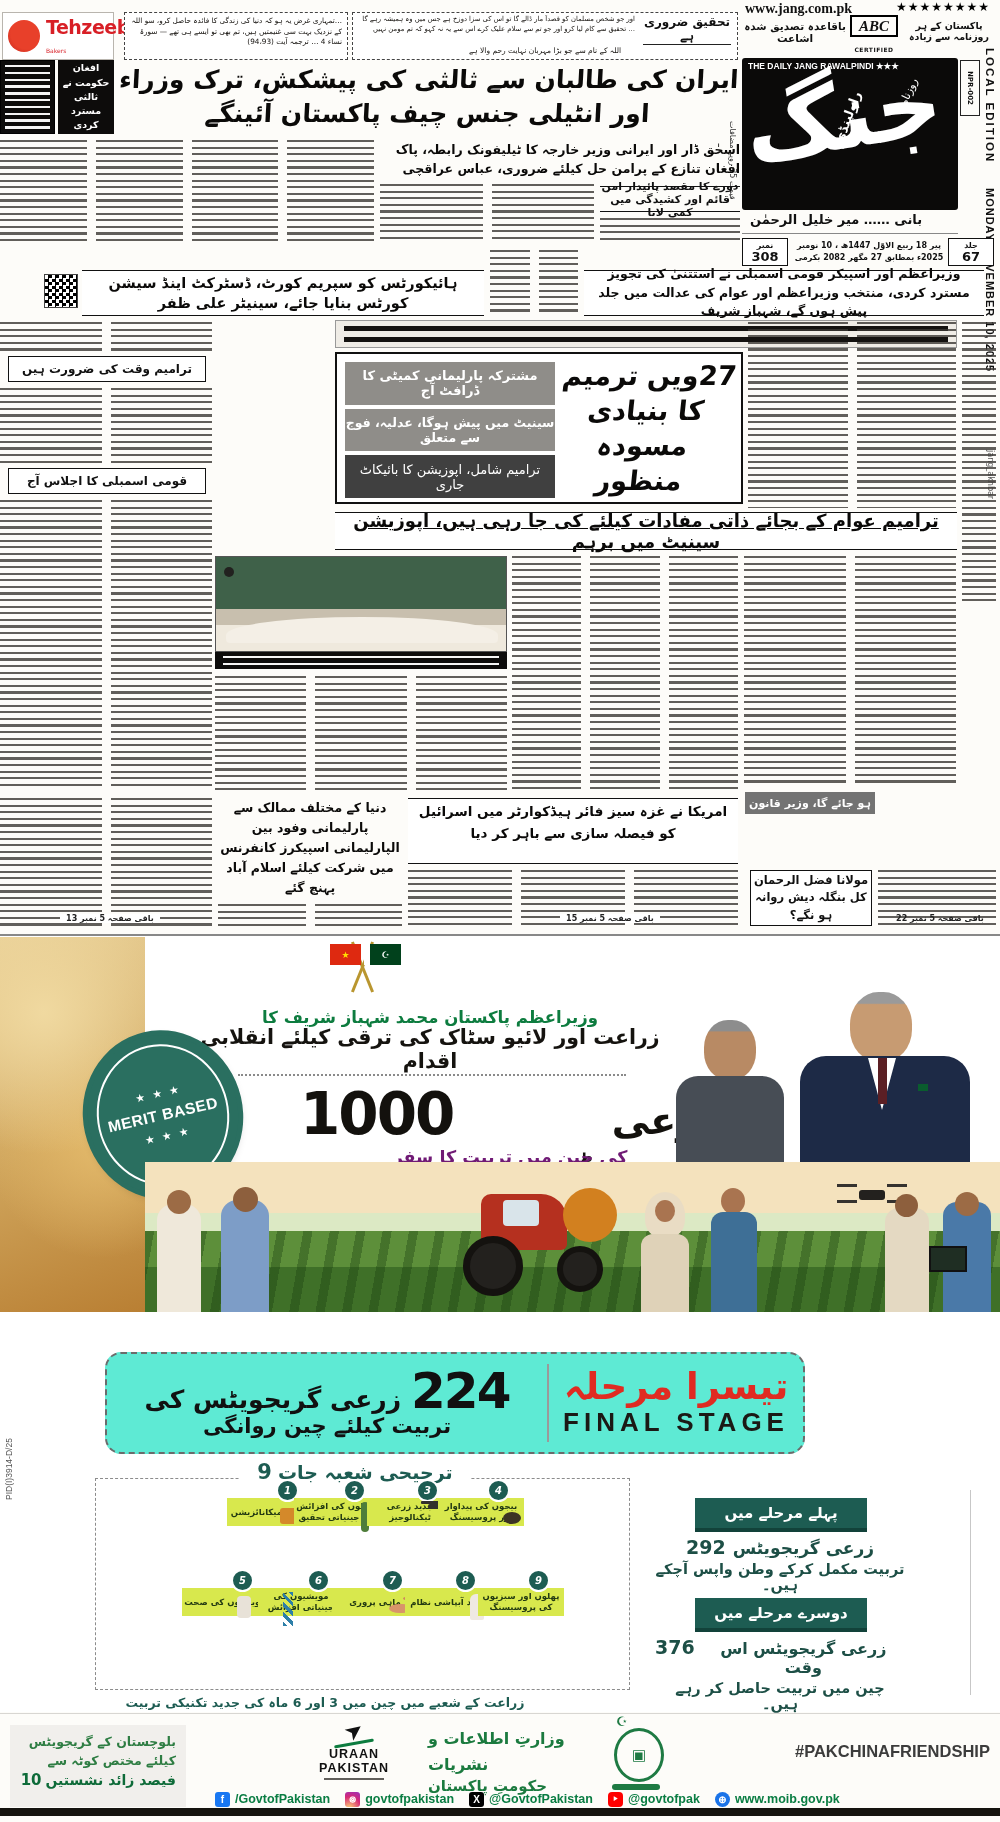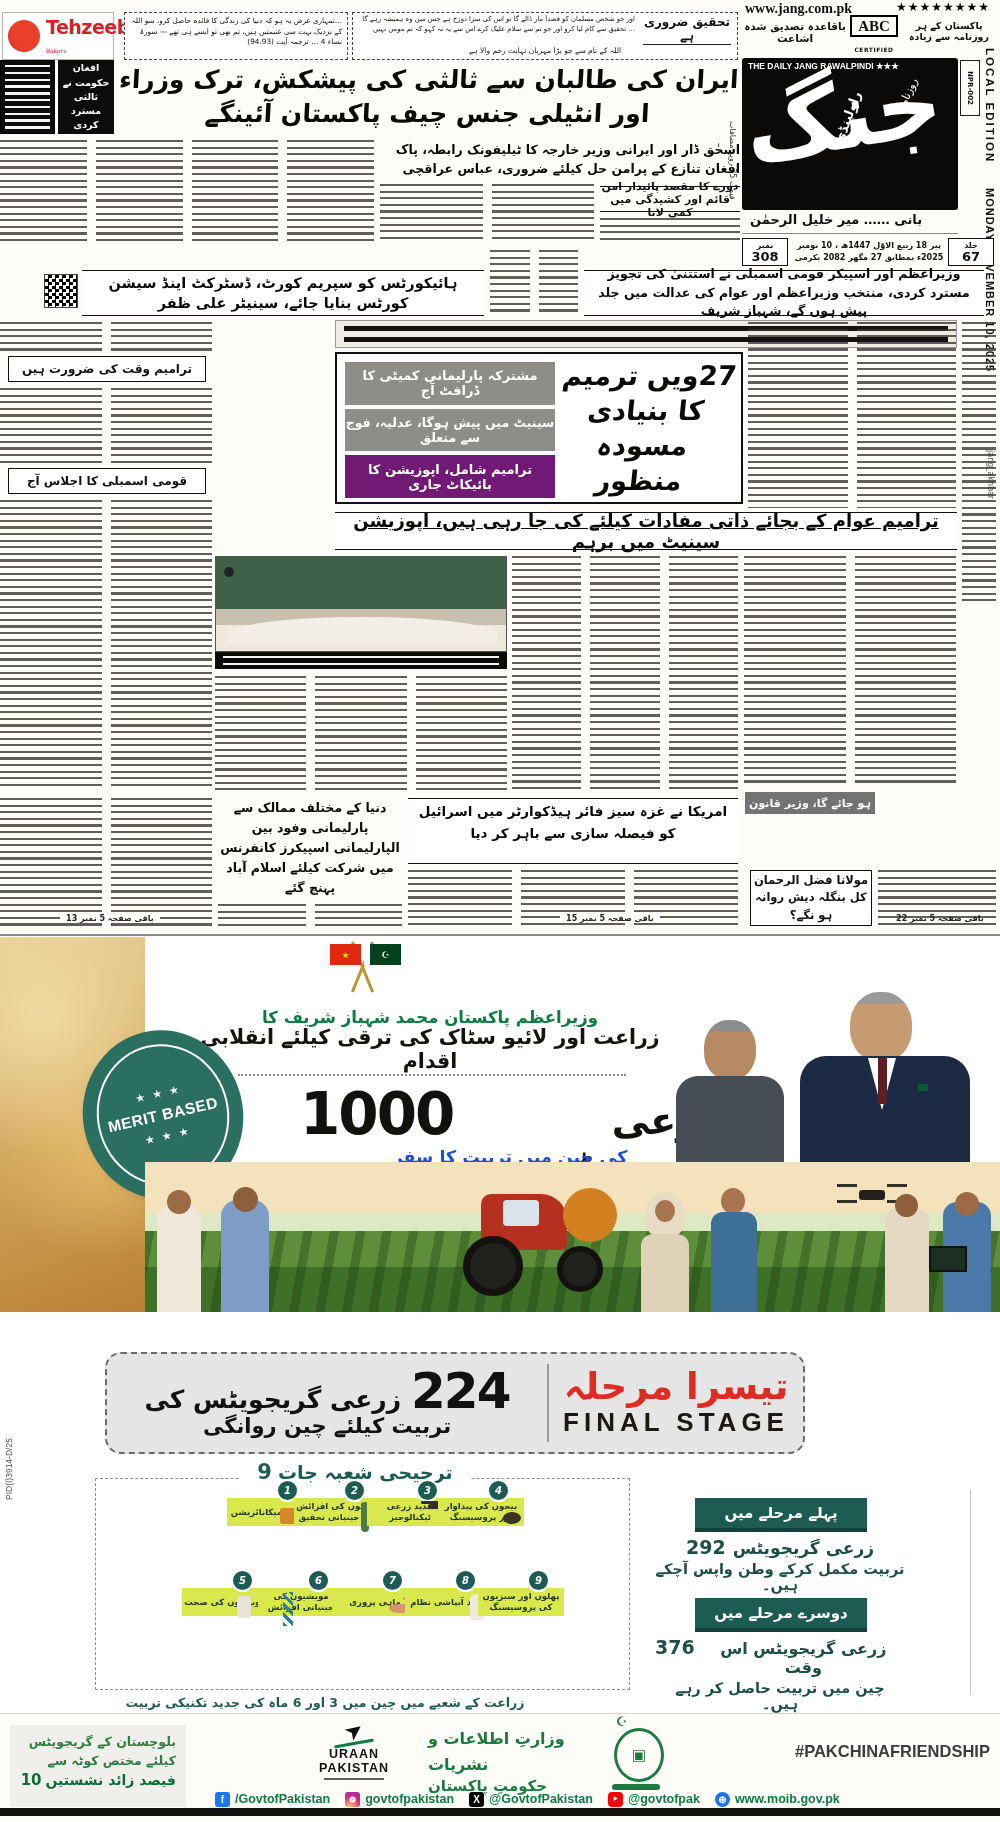--- a/index.html
+++ b/index.html
@@ -72,21 +72,21 @@
       <div style="font-size:6.8px;line-height:1.4;height:28px;overflow:hidden;color:#15120e;">اور جو شخص مسلمان کو قصداً مار ڈالے گا تو اس کی سزا دوزخ ہے جس میں وہ ہمیشہ رہے گا … تحقیق سے کام لیا کرو اور جو تم سے سلام علیک کرے اس سے یہ نہ کہو کہ تم مومن نہیں</div>
     </div>
     <div class="rtl" style="font-size:7.5px;text-align:center;margin-top:1px;color:#15120e;">اللہ کے نام سے جو بڑا مہربان نہایت رحم والا ہے</div>
   </div>
 
   <div class="a" style="left:745px;top:1px;width:160px;height:14px;font-family:'Liberation Serif',serif;font-weight:bold;font-size:14px;">www.jang.com.pk</div>
   <div class="a" style="left:896px;top:0;width:104px;font-size:12px;letter-spacing:1px;color:#000;">★★★★★★★★</div>
 
   <div class="a rtl" style="left:742px;top:20px;width:106px;font-size:10.5px;font-weight:bold;text-align:center;">باقاعدہ تصدیق شدہ اشاعت</div>
   <div class="a" style="left:850px;top:15px;width:48px;text-align:center;">
-    <span style="display:block;border:2px solid #000;font-family:'Liberation Serif',serif;font-weight:bold;font-size:15px;line-height:1.2;">ABC</span>
+    <span style="display:block;border:2px solid #000;font-family:'Liberation Serif',serif;font-weight:bold;font-size:15px;line-height:1.2;font-style:italic;">ABC</span>
     <span style="font-size:6px;font-weight:bold;letter-spacing:.5px;">CERTIFIED</span>
   </div>
   <div class="a rtl" style="left:900px;top:20px;width:98px;font-size:9.5px;font-weight:bold;text-align:center;">پاکستان کے ہر روزنامہ سے زیادہ</div>
 
   <div class="a vtext" style="left:984px;top:48px;height:130px;font-size:11.5px;font-weight:bold;letter-spacing:2px;font-family:'Liberation Sans',sans-serif;">LOCAL EDITION</div>
   <div class="a vtext" style="left:984px;top:188px;height:250px;font-size:11px;font-weight:bold;letter-spacing:1px;font-family:'Liberation Sans',sans-serif;">MONDAY NOVEMBER 10, 2025</div>
   <div class="a vtext" style="left:986px;top:450px;height:90px;font-size:8px;color:#555;">jang_akhbar</div>
   <div class="a vtext ctr" style="left:960px;top:60px;width:20px;height:56px;border:1px solid #222;font-size:7px;font-weight:bold;">NPR-002</div>
 
   <div class="a" style="left:742px;top:58px;width:216px;height:152px;background:#0b0a09;border-radius:3px;overflow:hidden;">
@@ -157,21 +157,21 @@
     <span class="gb" style="display:block;width:100%;height:16px;"></span>
   </div>
 
   <div class="a" style="left:335px;top:352px;width:408px;height:152px;border:2px solid #111;background:#fff;">
     <div style="position:absolute;right:8px;top:4px;width:178px;height:140px;display:flex;align-items:center;justify-content:center;">
       <span class="rtl hdln" style="font-size:27px;line-height:1.3;text-align:center;transform:skewX(-6deg);">27ویں ترمیم کا بنیادی مسودہ منظور</span>
     </div>
     <div style="position:absolute;left:8px;top:8px;width:210px;height:136px;display:flex;flex-direction:column;gap:4px;">
       <span class="ctr rtl" style="flex:1;background:#8f8d89;color:#fff;font-weight:bold;font-size:13px;">مشترکہ پارلیمانی کمیٹی کا ڈرافٹ آج</span>
       <span class="ctr rtl" style="flex:1;background:#8f8d89;color:#fff;font-weight:bold;font-size:12.5px;">سینیٹ میں پیش ہوگا، عدلیہ، فوج سے متعلق</span>
-      <span class="ctr rtl" style="flex:1;background:#701a75;color:#fff;font-weight:bold;font-size:13px;">ترامیم شامل، اپوزیشن کا بائیکاٹ جاری</span>
+      <span class="ctr rtl" style="flex:1;background:#404040;color:#fff;font-weight:normal;font-size:13px;">ترامیم شامل، اپوزیشن کا بائیکاٹ جاری</span>
     </div>
   </div>
 
   <div class="a cols" style="left:748px;top:322px;width:208px;height:186px;">
       <i class="g2"></i>
       <i class="g2"></i>
     </div>
   <div class="a cols" style="left:962px;top:322px;width:34px;height:280px;">
       <i class="g2"></i>
     </div>
@@ -242,21 +242,21 @@
   </div>
 
   <div class="a rtl ctr" style="left:220px;top:1004px;width:420px;height:26px;color:#0d7c3f;font-weight:bold;font-size:16.5px;">وزیراعظم پاکستان محمد شہباز شریف کا</div>
   <div class="a rtl ctr" style="left:180px;top:1032px;width:500px;height:34px;color:#15130f;font-weight:800;font-size:20.5px;">زراعت اور لائیو سٹاک کی ترقی کیلئے انقلابی اقدام</div>
   <div class="a" style="left:238px;top:1074px;width:388px;border-top:2.5px dotted #8a8a8a;"></div>
 
   <div class="a numline" style="left:300px;top:1080px;width:420px;height:62px;">
     <b style="font-size:58px;font-weight:800;letter-spacing:-2px;color:#13110d;">1000</b>
     <b class="rtl" style="font-size:38px;font-weight:800;color:#13110d;">زرعی گریجویٹس</b>
   </div>
-  <div class="a rtl ctr" style="left:360px;top:1144px;width:300px;height:26px;font-size:17.5px;font-weight:800;color:#1d4ed8;">کی چین میں تربیت کا سفر</div>
+  <div class="a rtl ctr" style="left:360px;top:1144px;width:300px;height:26px;font-size:17.5px;font-weight:800;color:#701a75;">کی چین میں تربیت کا سفر</div>
 
   <div class="a" style="left:88px;top:1035px;width:150px;height:160px;transform:rotate(-13deg);">
     <span style="position:absolute;inset:0;border-radius:50%;background:#2a6f60;box-shadow:0 0 0 5px #2a6f60,0 3px 10px rgba(0,0,0,.25);display:block;"></span>
     <span style="position:absolute;inset:9px;border-radius:50%;border:2.5px solid #fff;display:flex;flex-direction:column;align-items:center;justify-content:center;gap:6px;color:#fff;">
       <i style="font-style:normal;font-size:11px;letter-spacing:2px;">★ ★ ★</i>
       <b style="font-size:15.5px;letter-spacing:.5px;font-family:'Liberation Sans',sans-serif;">MERIT BASED</b>
       <i style="font-style:normal;font-size:11px;letter-spacing:2px;">★ ★ ★</i>
     </span>
   </div>
 
@@ -307,21 +307,21 @@
     </span>
     <span style="position:absolute;left:740px;top:40px;display:block;width:115px;height:110px;">
       <i style="position:absolute;left:0;top:6px;width:44px;height:104px;background:#e4d9c2;border-radius:14px 14px 0 0;display:block;"></i>
       <i style="position:absolute;left:10px;top:-8px;width:23px;height:23px;border-radius:50%;background:#8d5f3d;display:block;"></i>
       <i style="position:absolute;left:58px;top:0;width:48px;height:110px;background:#4a79a8;border-radius:14px 14px 0 0;display:block;"></i>
       <i style="position:absolute;left:70px;top:-10px;width:24px;height:24px;border-radius:50%;background:#9c6b45;display:block;"></i>
       <i style="position:absolute;left:44px;top:44px;width:34px;height:22px;background:#1f2e23;border:2px solid #111;display:block;"></i>
     </span>
   </div>
 
-  <div class="a" style="left:105px;top:1352px;width:700px;height:102px;border:2px dashed #6b6b6b;border-radius:16px;background:#e5e5e5;display:flex;">
+  <div class="a" style="left:105px;top:1352px;width:700px;height:102px;border:2px dashed #6b6b6b;border-radius:16px;background:#5eead4;display:flex;">
     <div style="width:440px;display:flex;flex-direction:column;align-items:center;justify-content:center;">
       <span class="numline" style="gap:10px;">
         <b class="rtl" style="font-size:25px;font-weight:800;">زرعی گریجویٹس کی</b>
         <b style="font-size:50px;font-weight:800;letter-spacing:-2px;line-height:.9;">224</b>
       </span>
       <b class="rtl" style="font-size:21px;font-weight:800;">تربیت کیلئے چین روانگی</b>
     </div>
     <div style="width:2px;background:#9a9a9a;margin:10px 0;"></div>
     <div style="flex:1;display:flex;flex-direction:column;align-items:center;justify-content:center;">
       <b class="rtl" style="color:#e02b22;font-size:37px;font-weight:800;line-height:1.05;">تیسرا مرحلہ</b>

